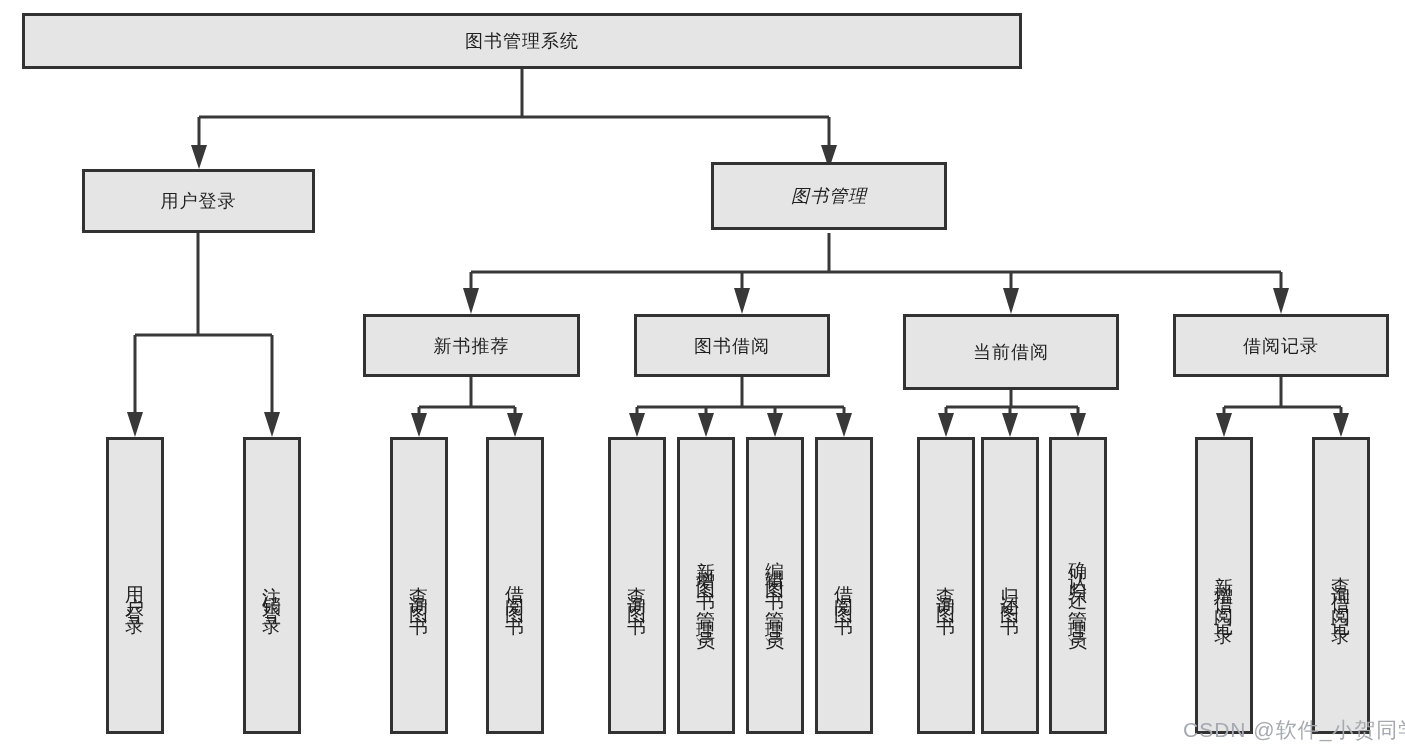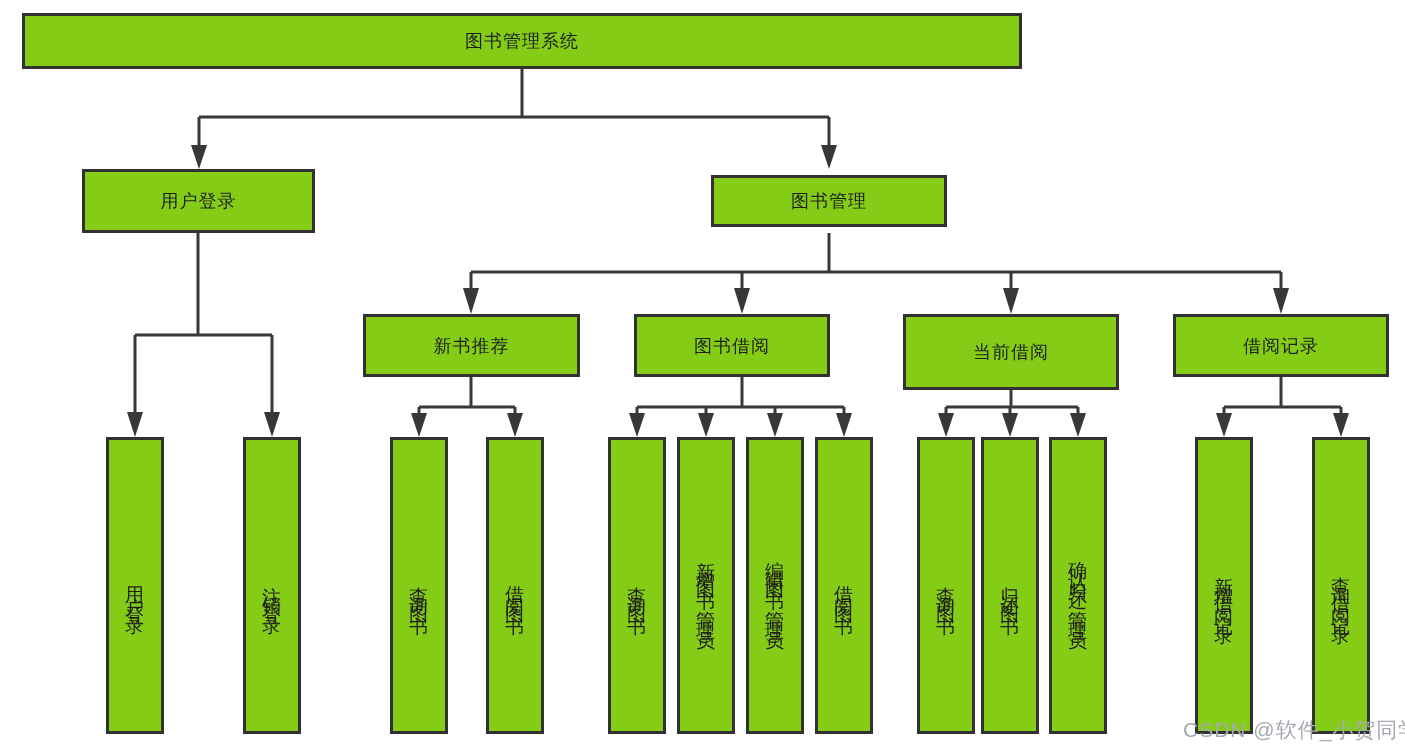--- a/index.html
+++ b/index.html
@@ -6,21 +6,21 @@
   .stage{
     position:relative;width:1405px;height:747px;overflow:hidden;
     background:var(--background,#ffffff);
     color:var(--text,#1f1f1f);
     font-family:"Liberation Sans",sans-serif;
   }
   svg.wires{position:absolute;left:0;top:0;width:1405px;height:747px;z-index:1;}
   .ln{fill:none;stroke:var(--line,#383838);stroke-width:3;}
   .tri{fill:var(--line,#383838);stroke:none;}
   .box{
-    position:absolute;background:#84cc16;border:3px solid var(--border,#323232);
+    position:absolute;background:#e5e5e5;border:3px solid var(--border,#323232);
     box-sizing:border-box;display:flex;align-items:center;justify-content:center;
     z-index:2;
   }
   .hlabel{font-size:18px;letter-spacing:1px;}
   .leaf{top:437px;height:297px;width:58px;}
   .vtext{
     writing-mode:vertical-rl;text-orientation:mixed;
     font-size:19px;line-height:1;letter-spacing:10px;
     padding-top:10px; 
   }
@@ -59,21 +59,21 @@
     <path class="tri" d="M1216 413 L1232 413 L1224 437 Z M1333 413 L1349 413 L1341 437 Z"></path>
   </svg>
 
   <div class="box" style="left:22px;top:13px;width:1000px;height:56px;">
     <span class="hlabel">图书管理系统</span>
   </div>
 
   <div class="box" style="left:82px;top:169px;width:233px;height:64px;">
     <span class="hlabel">用户登录</span>
   </div>
-  <div class="box" style="left:711px;top:175px;width:236px;height:52px;">
+  <div class="box" style="left:711px;top:162px;width:236px;height:68px;font-style:italic;">
     <span class="hlabel">图书管理</span>
   </div>
 
   <div class="box" style="left:363px;top:314px;width:217px;height:63px;">
     <span class="hlabel">新书推荐</span>
   </div>
   <div class="box" style="left:634px;top:314px;width:196px;height:63px;">
     <span class="hlabel">图书借阅</span>
   </div>
   <div class="box" style="left:903px;top:314px;width:216px;height:76px;">

